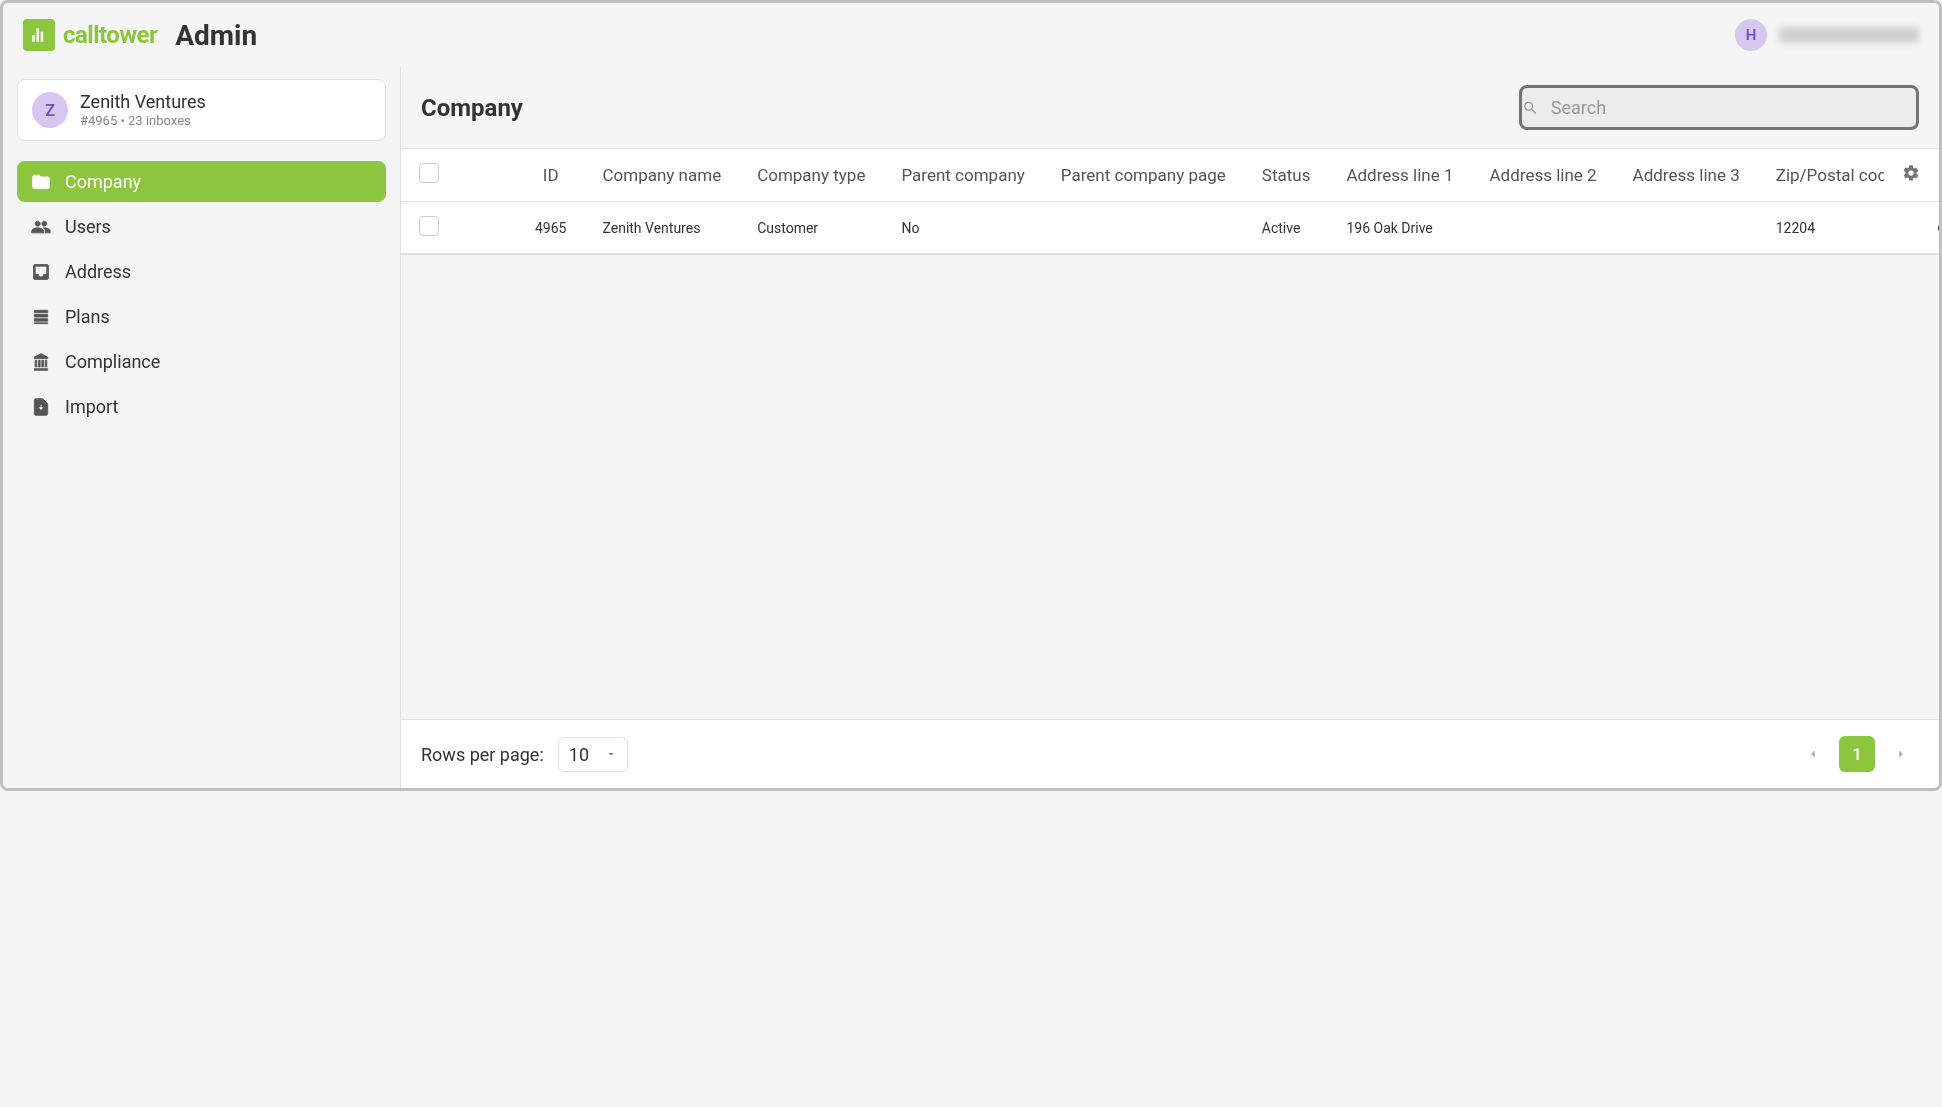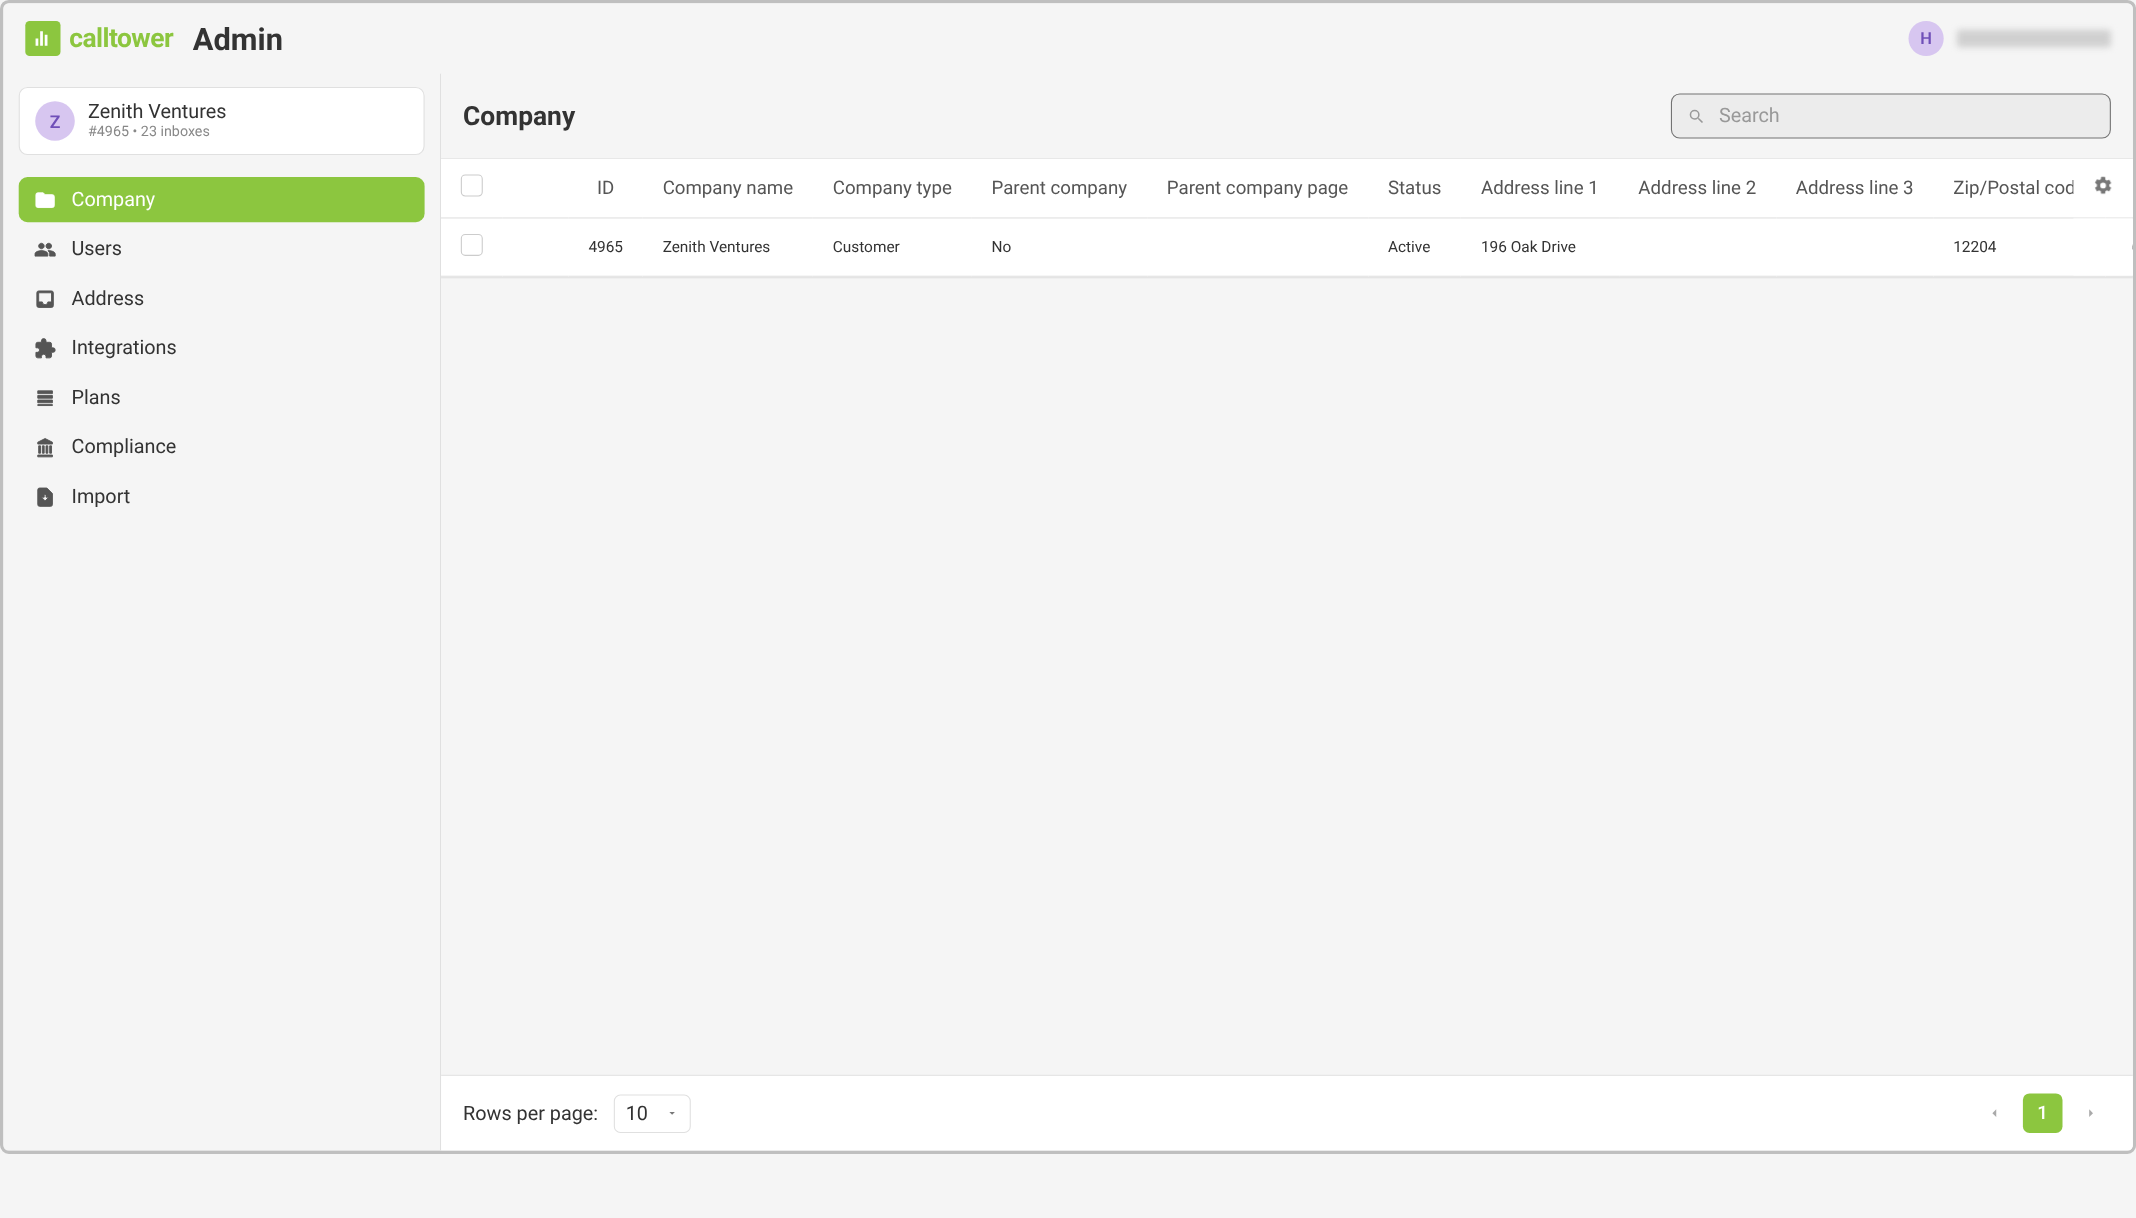--- a/index.html
+++ b/index.html
@@ -12,21 +12,21 @@
     --text-muted: #888888;
     --text-header: #555555;
     --lilac: #d7c6f0;
   }
   * { box-sizing: border-box; font-family: -apple-system, BlinkMacSystemFont, "Segoe UI", Roboto, Helvetica, Arial, sans-serif; }
   html, body { margin: 0; padding: 0; height: 100%; }
   body { background: var(--bg); }
 
   .app {
     width: 1942px;
-    height: 1049px;
+    height: 791px;
     background: var(--bg);
     display: flex;
     flex-direction: column;
     border: 3px solid #bfbfbf;
     border-radius: 8px;
     overflow: hidden;
     position: relative;
   }
 
   
@@ -134,23 +134,23 @@
   .content-header {
     display: flex; align-items: center;
     padding: 18px 20px;
     gap: 20px;
   }
   .page-title { font-size: 24px; font-weight: 700; color: var(--text); }
   .content-header-spacer { flex: 1; }
   .search-wrap {
     display: flex; align-items: center;
     background: #ececec;
-    border: 1px solid #737373;
+    border: 3px solid #737373;
     border-radius: 8px;
-    padding: 8px 14px;
+    padding: 8px 0;
     width: 400px;
     gap: 10px;
   }
   .search-wrap svg { width: 18px; height: 18px; fill: #999; }
   .search-input {
     border: none; background: transparent; outline: none;
     font-size: 18px; color: #555; width: 100%;
   }
   .search-input::placeholder { color: #999; }
 
@@ -280,28 +280,20 @@
           </span>
           <span>Users</span>
         </div>
         <div class="nav-item">
           <span class="nav-icon">
             <svg viewBox="0 0 24 24">
                 <path d="M19 3H5a2 2 0 0 0-2 2v14a2 2 0 0 0 2 2h14a2 2 0 0 0 2-2V5a2 2 0 0 0-2-2zm0 12h-4a3 3 0 0 1-6 0H5V5h14v10z"></path>
               </svg>
           </span>
           <span>Address</span>
-        </div>
-        <div class="nav-item">
-          <span class="nav-icon">
-            <svg viewBox="0 0 24 24">
-                <path d="M20.5 11H19V7a2 2 0 0 0-2-2h-4V3.5a2.5 2.5 0 0 0-5 0V5H4a2 2 0 0 0-2 2v4h1.5a2.5 2.5 0 0 1 0 5H2v4a2 2 0 0 0 2 2h4v-1.5a2.5 2.5 0 0 1 5 0V22h4a2 2 0 0 0 2-2v-4h1.5a2.5 2.5 0 0 0 0-5z"></path>
-              </svg>
-          </span>
-          <span>Integrations</span>
         </div>
         <div class="nav-item">
           <span class="nav-icon">
             <svg viewBox="0 0 24 24">
                 <path d="M4 4h16v3H4V4zm0 5h16v3H4V9zm0 5h16v3H4v-3zm0 5h16v1H4v-1z"></path>
               </svg>
           </span>
           <span>Plans</span>
         </div>
         <div class="nav-item">

